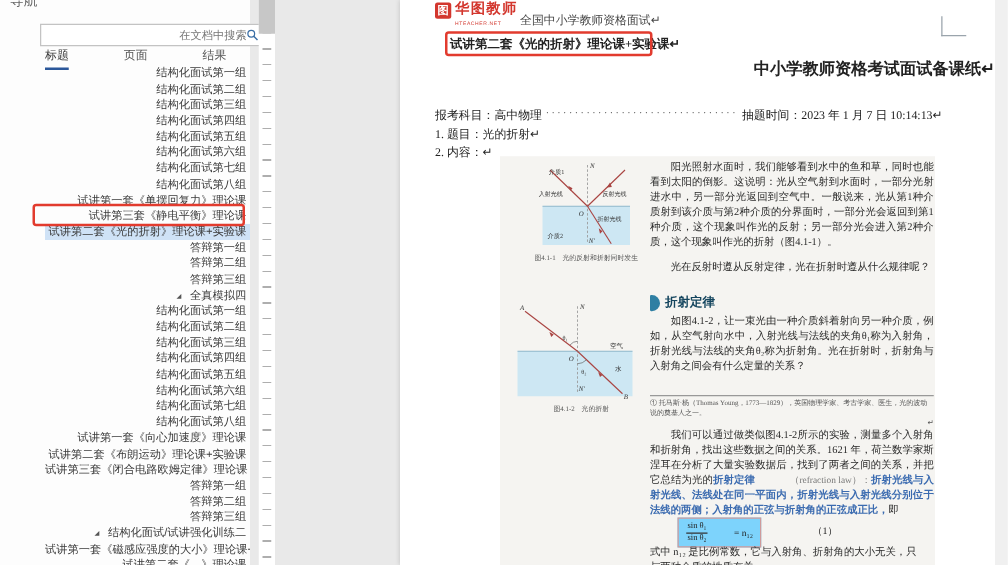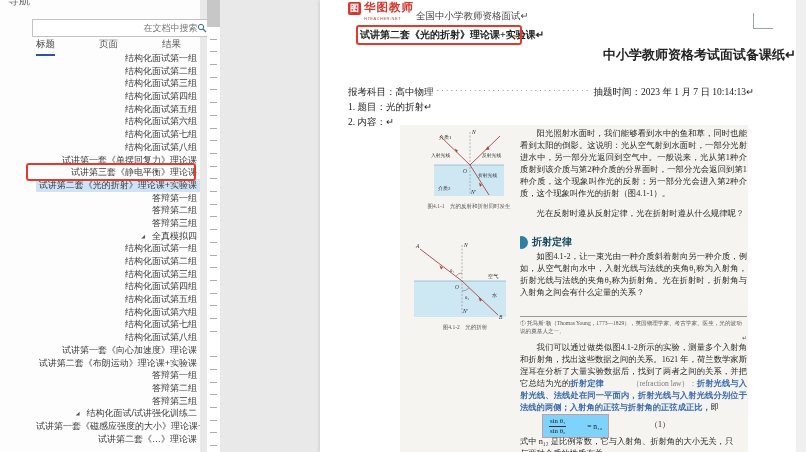--- a/index.html
+++ b/index.html
@@ -179,20 +179,23 @@
       <div class="nav-row item">
     <span class="lbl">结构化面试第八组</span>
   </div>
       <div class="nav-row item">
     <span class="lbl">试讲第一套《向心加速度》理论课</span>
   </div>
       <div class="nav-row item">
     <span class="lbl">试讲第二套《布朗运动》理论课+实验课</span>
   </div>
       <div class="nav-row item">
+    <span class="lbl">试讲第三套《闭合电路欧姆定律》理论课</span>
+  </div>
+      <div class="nav-row item">
     <span class="lbl">答辩第一组</span>
   </div>
       <div class="nav-row item">
     <span class="lbl">答辩第二组</span>
   </div>
       <div class="nav-row item">
     <span class="lbl">答辩第三组</span>
   </div>
       <div class="nav-row group">
     <span class="tri">◢</span><span class="lbl">结构化面试/试讲强化训练二</span>

